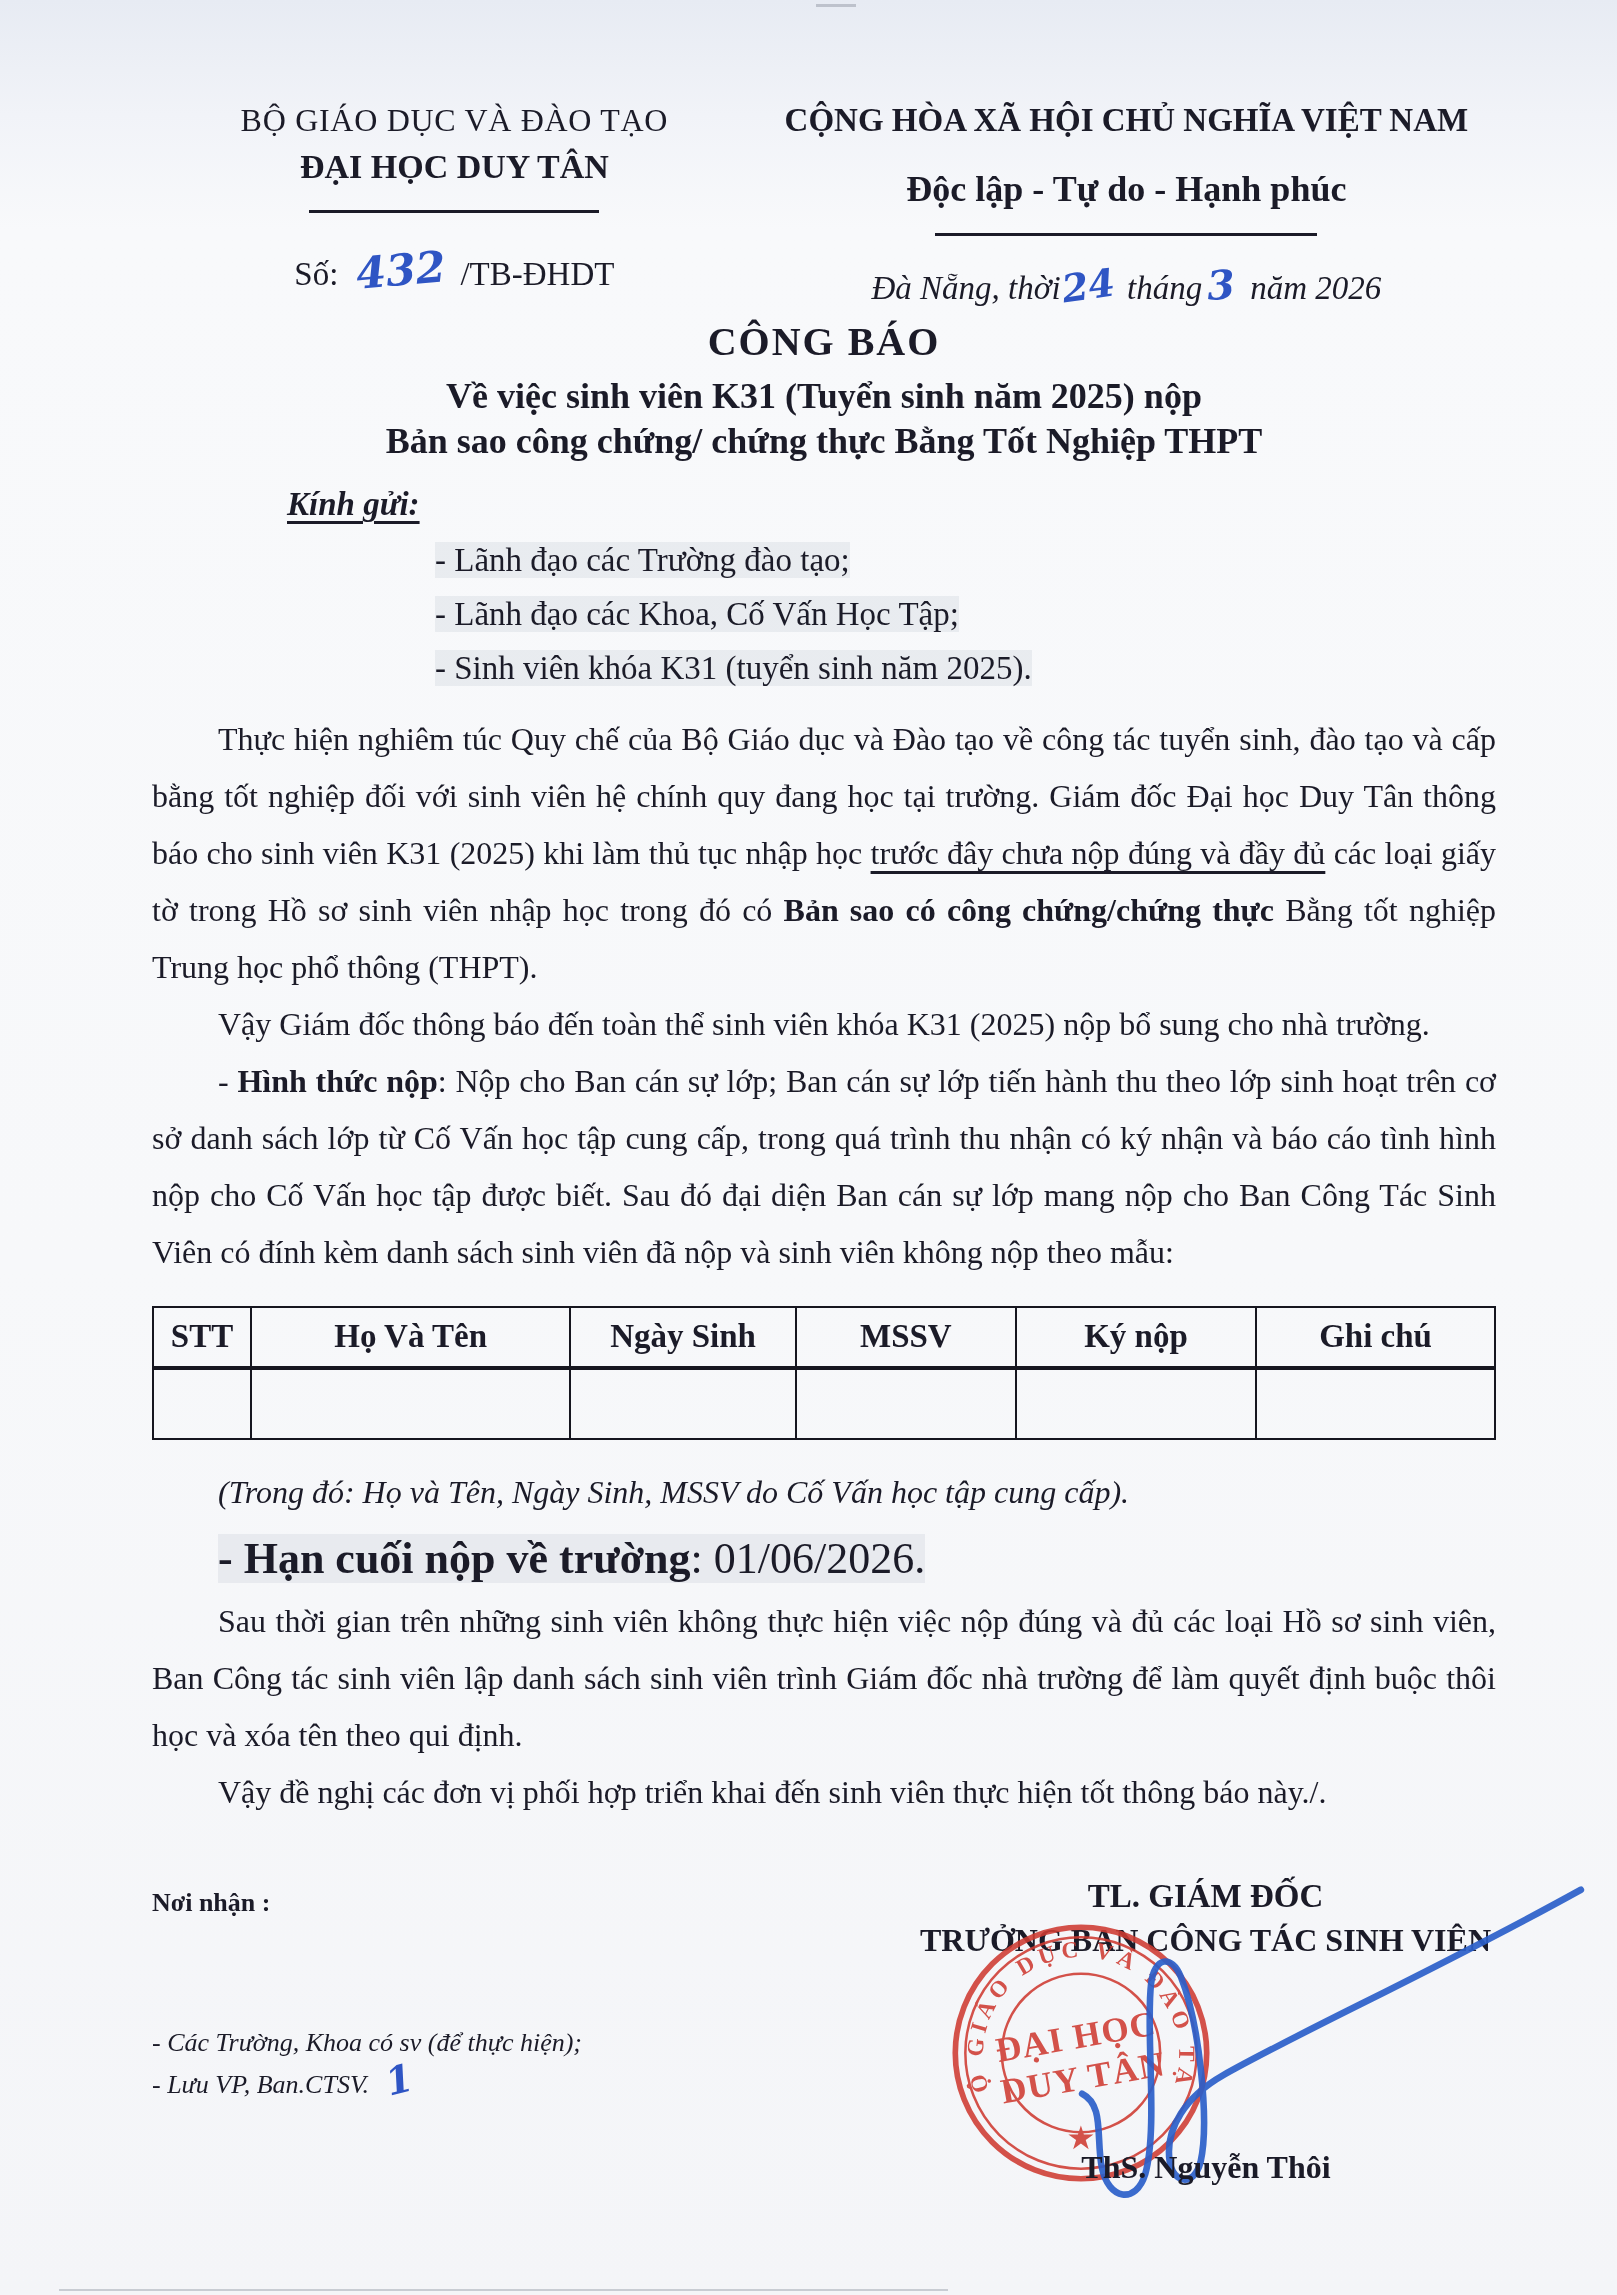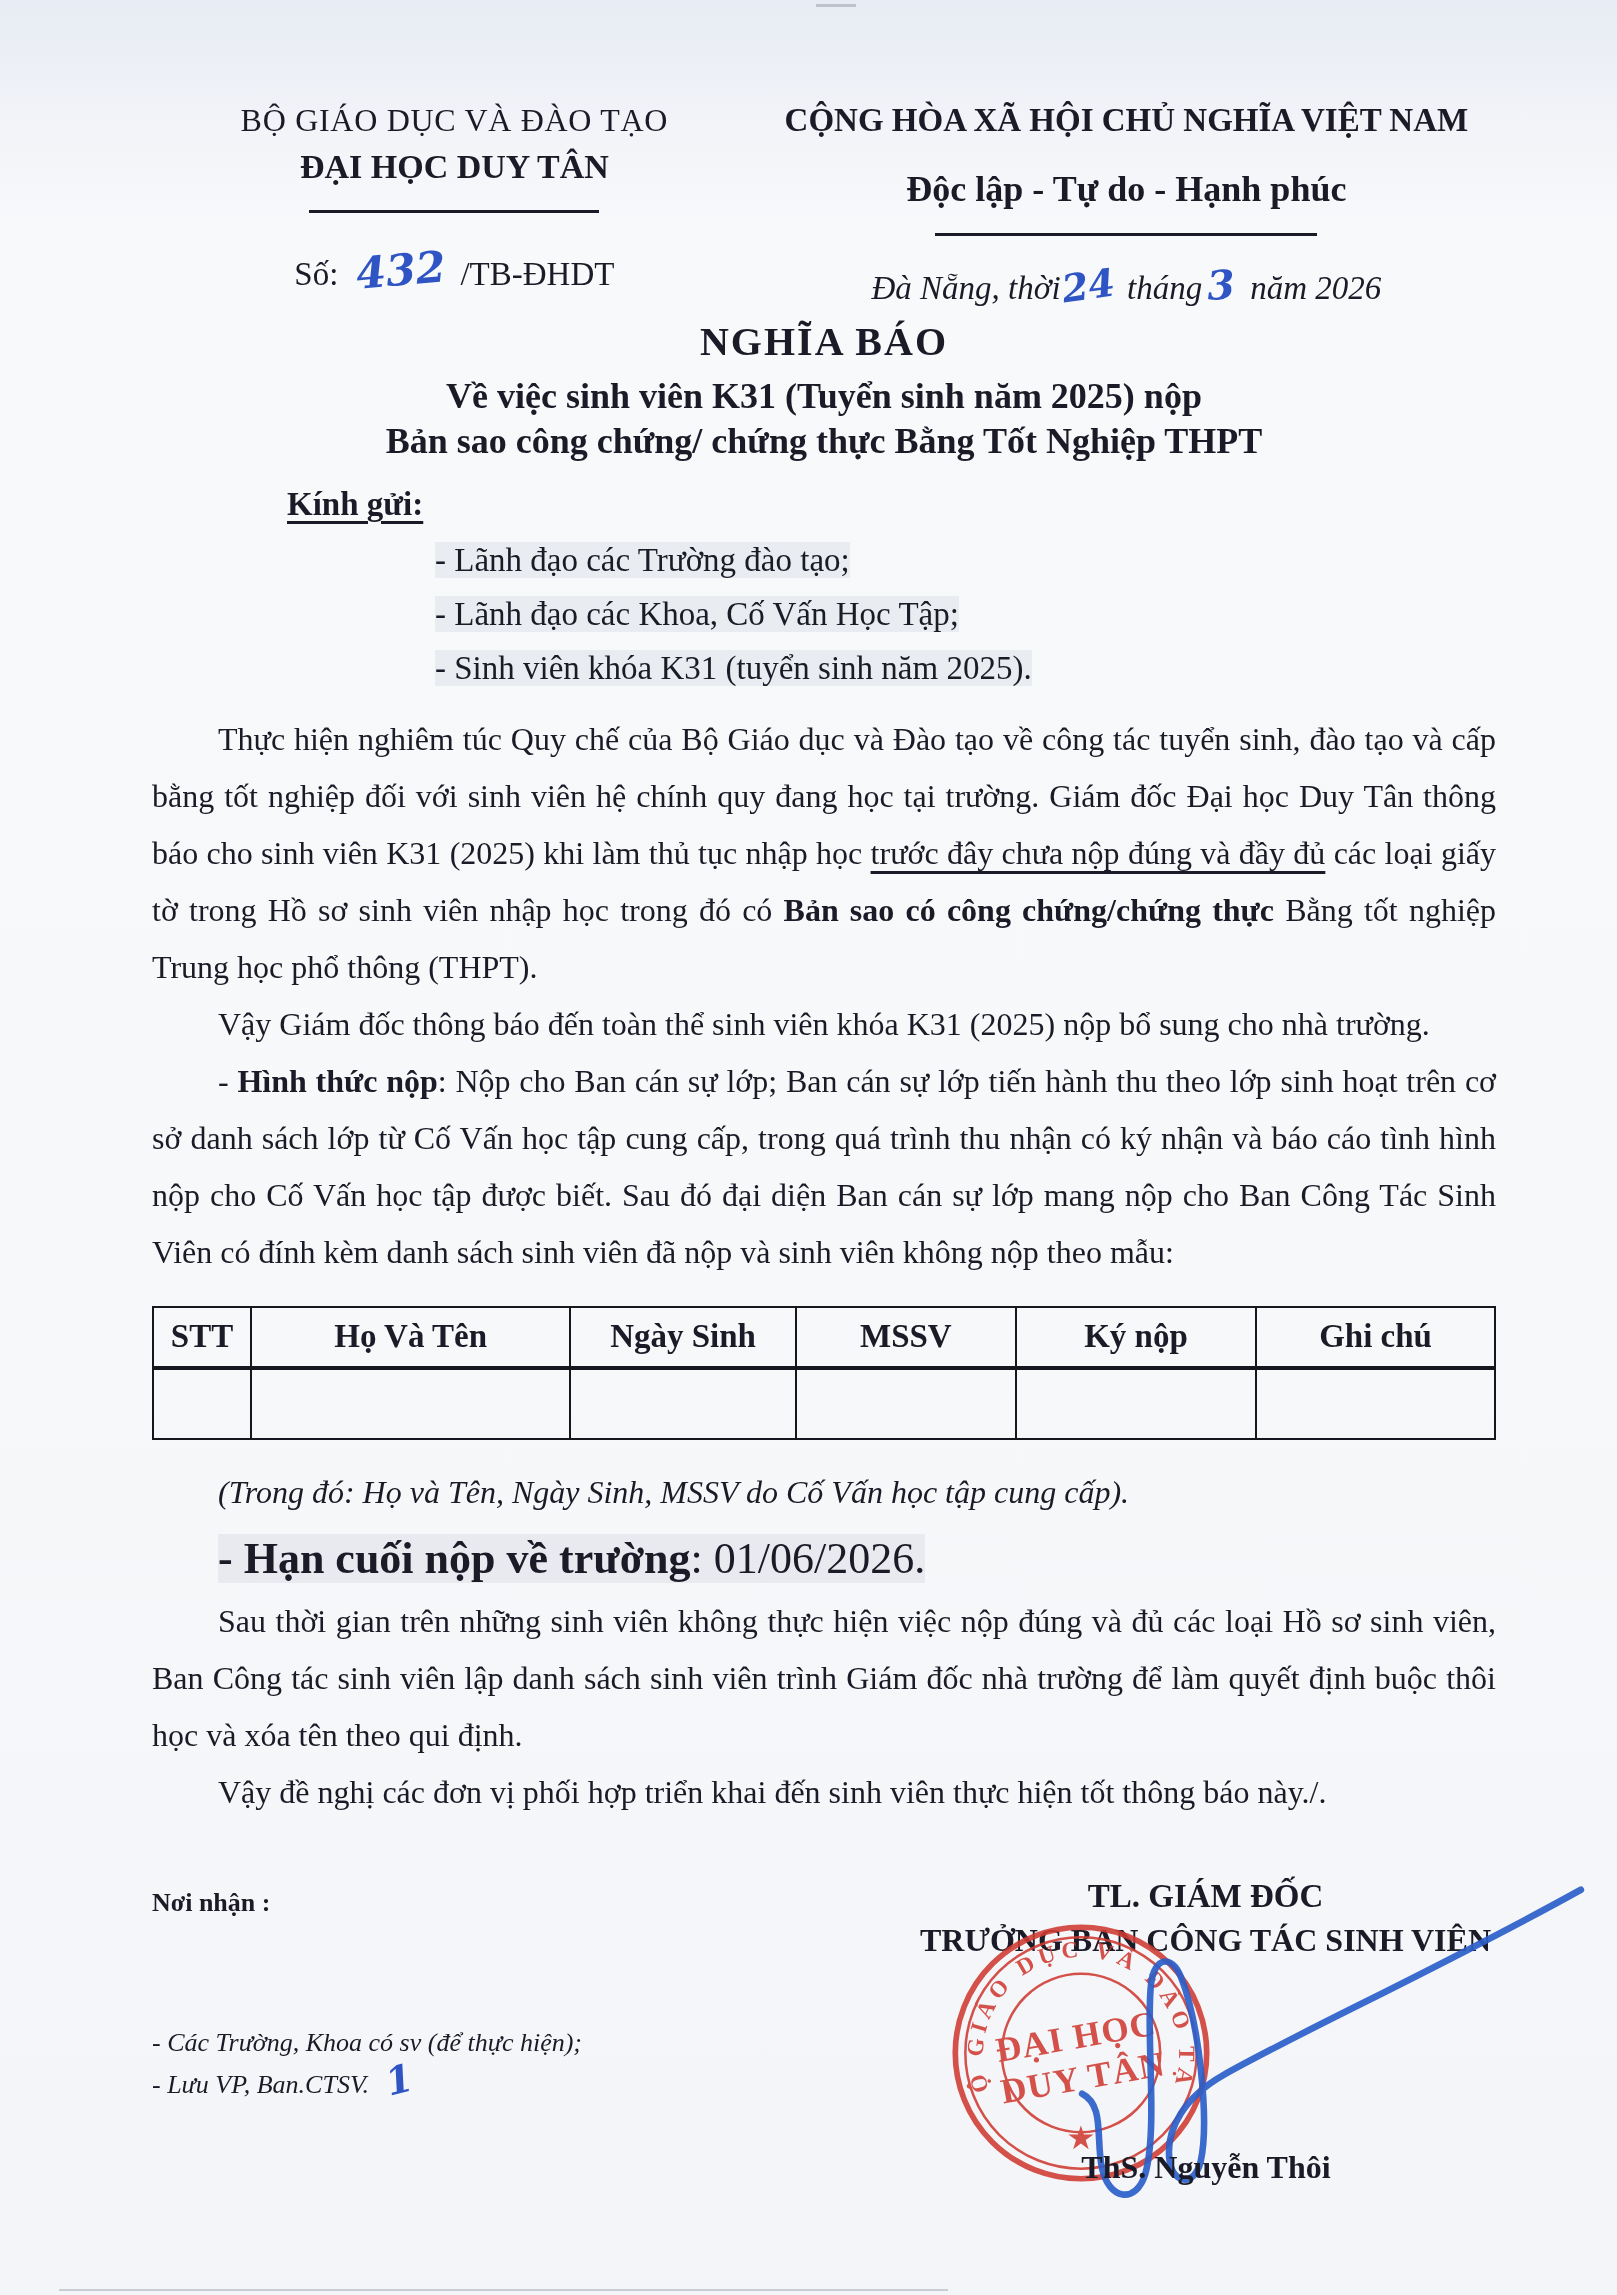--- a/index.html
+++ b/index.html
@@ -24,21 +24,21 @@
   .date-line{margin-top:34px;font-size:33px;font-style:italic;}
   .hand{font-family:"DejaVu Serif",serif;font-style:italic;font-weight:bold;color:#2f55c4;display:inline-block;}
   .hand-so{font-size:43px;transform:rotate(-5deg);margin:0 6.6px 0 9.2px;line-height:0;}
   .hand-day{font-size:38px;transform:rotate(-8deg);margin:0 4px 0 1.3px;line-height:0;}
   .hand-month{font-size:40px;transform:rotate(-4deg);margin:0 6.6px 0 5.3px;line-height:0;}
   
   .title{margin-top:9.2px;text-align:center;font-weight:bold;font-size:40px;line-height:51px;letter-spacing:2px;}
   .subtitle{ text-align:center;font-weight:bold;font-size:36px;line-height:45px;}
   .subtitle.first{margin-top:6.6px;}
   
-  .kg-label{margin:22.4px 0 0 135px;font-size:33px;font-weight:bold;text-decoration:underline;text-decoration-thickness:2.6px;text-underline-offset:6px;}
+  .kg-label{margin:22.4px 0 0 135px;font-size:33px;font-weight:bold;text-decoration:underline;text-decoration-thickness:2.6px;text-underline-offset:6px;font-style:italic;}
   .kg-items{margin:9.2px 0 0 283px;font-size:33px;line-height:54px;}
   .shaded{background:rgba(201,207,219,0.32);}
   
   .para{font-size:32px;line-height:57px;text-align:justify;text-indent:66px;margin:0;}
   .para b{font-weight:bold;}
   .u-heavy{text-decoration:underline;text-decoration-thickness:2.6px;text-underline-offset:7.2px;}
   
   table.form{width:100%;border-collapse:collapse;margin-top:25px;}
   table.form th{border:2.6px solid #16161f;border-bottom:4px solid #16161f;font-size:33px;font-weight:bold;padding:10.5px 2.6px;}
   table.form td{border:2.6px solid #16161f;height:66px;}
@@ -85,21 +85,21 @@
         <div class="rep2">Độc lập - Tự do - Hạnh phúc</div>
         <div class="rule rule-r"></div>
         <div class="date-line">
           <span>Đà Nẵng, thời</span><span class="hand hand-day">24</span>
           <span>tháng</span><span class="hand hand-month">3</span>
           <span>năm 2026</span>
         </div>
       </div>
     </div>
 
-    <div class="title">NGHĨA BÁO</div>
+    <div class="title">CÔNG BÁO</div>
     <div class="subtitle first">Về việc sinh viên K31 (Tuyển sinh năm 2025) nộp</div>
     <div class="subtitle">Bản sao công chứng/ chứng thực Bằng Tốt Nghiệp THPT</div>
 
     <div class="kg-label">Kính gửi:</div>
     <div class="kg-items">
       <div><span class="shaded">- Lãnh đạo các Trường đào tạo;</span></div>
       <div><span class="shaded">- Lãnh đạo các Khoa, Cố Vấn Học Tập;</span></div>
       <div><span class="shaded">- Sinh viên khóa K31 (tuyển sinh năm 2025).</span></div>
     </div>
 

